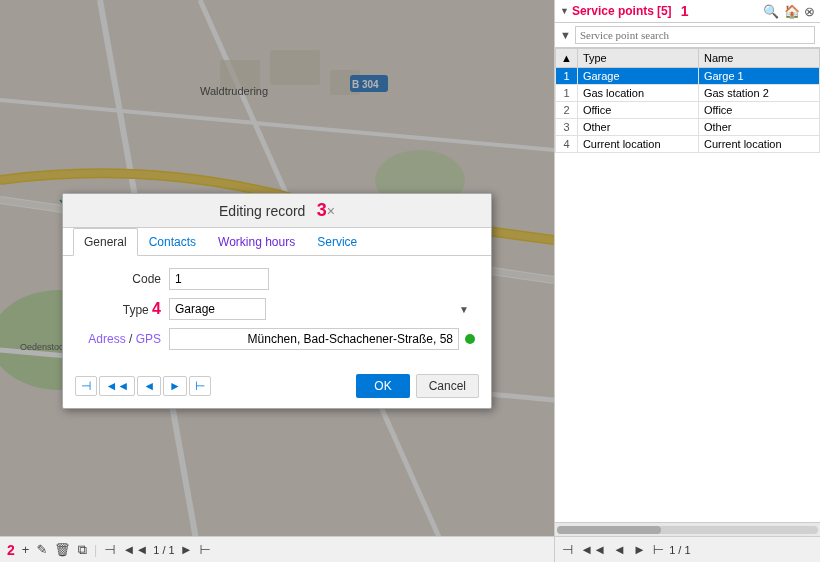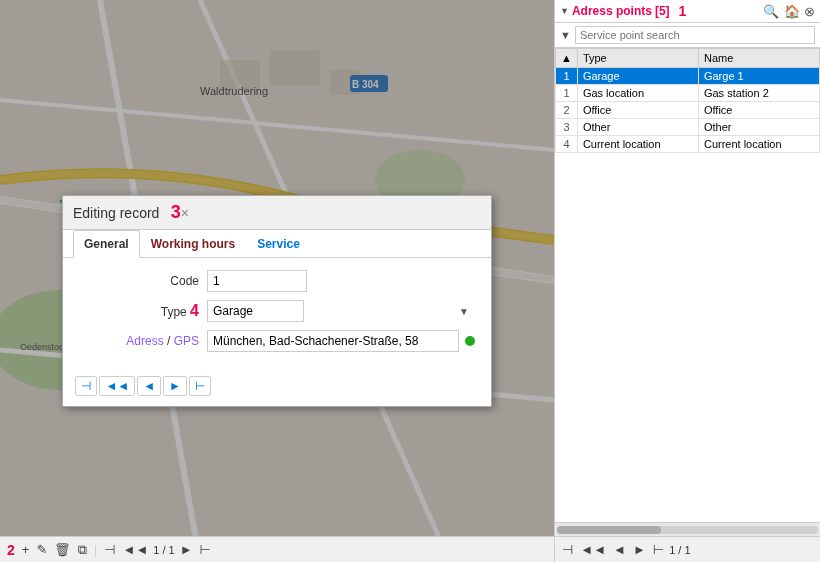--- a/index.html
+++ b/index.html
@@ -60,20 +60,21 @@
       gap: 4px;
     }
     .filter-icon { color: #555; font-size: 11px; }
     #sp-search-input {
       flex: 1;
       border: 1px solid #ccc;
       padding: 2px 4px;
       font-size: 11px;
       color: #999;
       outline: none;
+      font-family: Liberation Serif, serif;
     }
 
     
     #sp-table { flex: 1; overflow-y: auto; background: #fff; }
     #sp-table table { width: 100%; border-collapse: collapse; }
     #sp-table th {
       background: #e8e8e8;
       border: 1px solid #ccc;
       padding: 3px 5px;
       font-size: 11px;
@@ -169,21 +170,21 @@
       position: relative;
       top: 20px;
     }
 
     #modal-title-bar {
       background: #f0f0f0;
       border-bottom: 1px solid #ccc;
       padding: 6px 10px;
       display: flex;
       align-items: center;
-      justify-content: flex-start;
+      justify-content: center;
       border-radius: 2px 2px 0 0;
     }
     .modal-title-text {
       font-size: 14px;
       font-weight: normal;
       color: #333;
     }
     .modal-title-badge {
       color: #e05;
       font-weight: bold;
@@ -202,39 +203,37 @@
       padding: 0 10px;
       background: #fff;
     }
     .tab {
       padding: 6px 10px;
       cursor: pointer;
       font-size: 12px;
       border: 1px solid transparent;
       margin-bottom: -1px;
       color: #0078d7;
-      font-weight: bold;
     }
     .tab.active {
       color: #333;
       background: #fff;
       border: 1px solid #ccc;
       border-bottom-color: #fff;
       border-radius: 2px 2px 0 0;
     }
 
     
     #modal-form {
       padding: 12px 16px 10px;
     }
     .form-row {
       display: flex;
       align-items: center;
       margin-bottom: 8px;
-      margin-left: 38px;
     }
     .form-label {
       width: 90px;
       text-align: right;
       padding-right: 8px;
       font-size: 12px;
       color: #333;
     }
     .form-label-link {
       color: #8b5cf6;
@@ -377,21 +376,21 @@
     <text x="352" y="88" font-size="10" fill="#fff" font-family="Arial" font-weight="bold">B 304</text>
 
     <path d="M 60 200 Q 100 240 140 260 Q 180 280 220 290" stroke="#00aa88" stroke-width="1.5" fill="none" stroke-dasharray="4,3"></path>
   </svg>
 </div>
 
 <div id="right-panel">
   <div id="sp-header">
     <div id="sp-header-left">
       <span class="sp-triangle">▼</span>
-      <span class="sp-title">Adress points</span>
+      <span class="sp-title">Service points</span>
       <span class="sp-count">[5]</span>
       <span class="sp-num-badge">1</span>
     </div>
     <div id="sp-header-icons">
       <span class="header-icon">🔍</span>
       <span class="header-icon">🏠</span>
       <span class="header-icon">⊗</span>
     </div>
   </div>
 
@@ -461,21 +460,22 @@
     <div id="modal-title-bar">
       <div>
         <span class="modal-title-text">Editing record</span>
         <span class="modal-title-badge">3</span>
       </div>
       <button class="modal-close">×</button>
     </div>
 
     <div id="modal-tabs">
       <div class="tab active">General</div>
-      <div class="tab" style="color:#7f1d1d;">Working hours</div>
+      <div class="tab" style="color:#0078d7;">Contacts</div>
+      <div class="tab" style="color:#6d28d9;">Working hours</div>
       <div class="tab" style="color:#0078d7;">Service</div>
     </div>
 
     <div id="modal-form">
 
       <div class="form-row">
         <span class="form-label">Code</span>
         <input class="form-input" type="text" value="1" style="width: 100px; flex: 0 0 auto;">
       </div>
 
@@ -496,33 +496,37 @@
         </div>
       </div>
 
 
       <div class="form-row">
         <span class="form-label">
           <a class="form-label-link">Adress</a>
           <span class="form-label-slash"> / </span>
           <a class="form-label-link">GPS</a>
         </span>
-        <input class="form-input" type="text" value="München, Bad-Schachener-Straße, 58" style="flex: 1 1 0%;">
+        <input class="form-input" type="text" value="München, Bad-Schachener-Straße, 58" style="flex: 1 1 0%; text-align: right;">
         <div class="green-dot"></div>
       </div>
 
     </div>
 
     <div id="modal-footer">
       <div id="modal-nav">
         <button class="nav-btn">⊣</button>
         <button class="nav-btn">◄◄</button>
         <button class="nav-btn">◄</button>
         <button class="nav-btn">►</button>
         <button class="nav-btn">⊢</button>
+      </div>
+      <div id="modal-actions">
+        <button class="btn-ok">OK</button>
+        <button class="btn-cancel">Cancel</button>
       </div>
     </div>
   </div>
 </div>
 
 <div id="map-bottom">
   <span class="map-num-badge">2</span>
   <button class="map-btn">+</button>
   <button class="map-btn">✎</button>
   <button class="map-btn">🗑</button>

